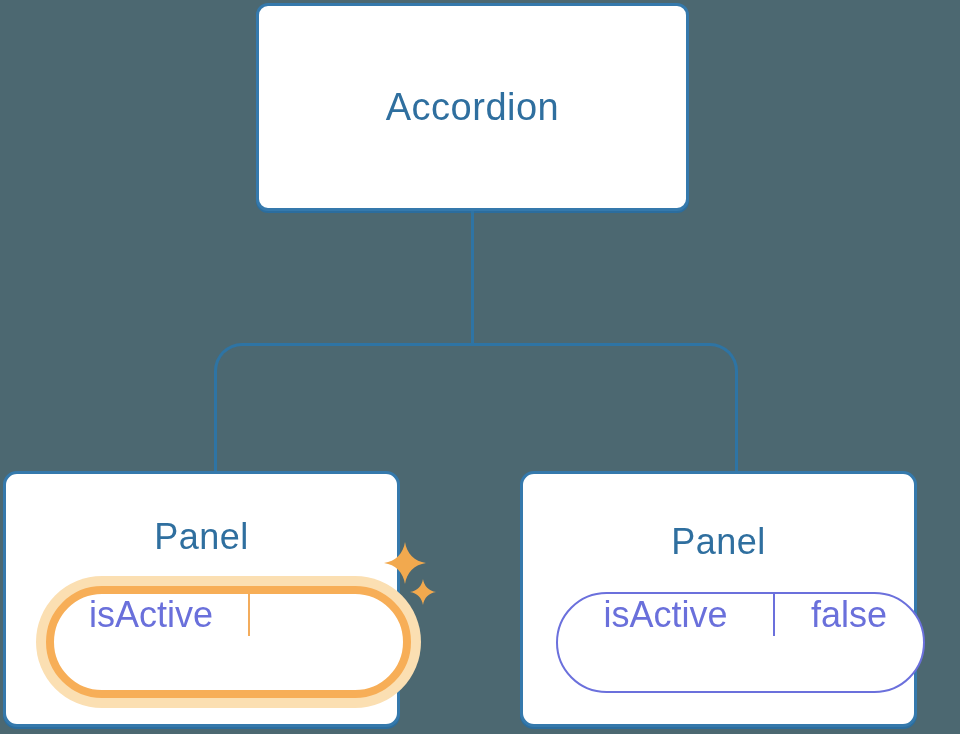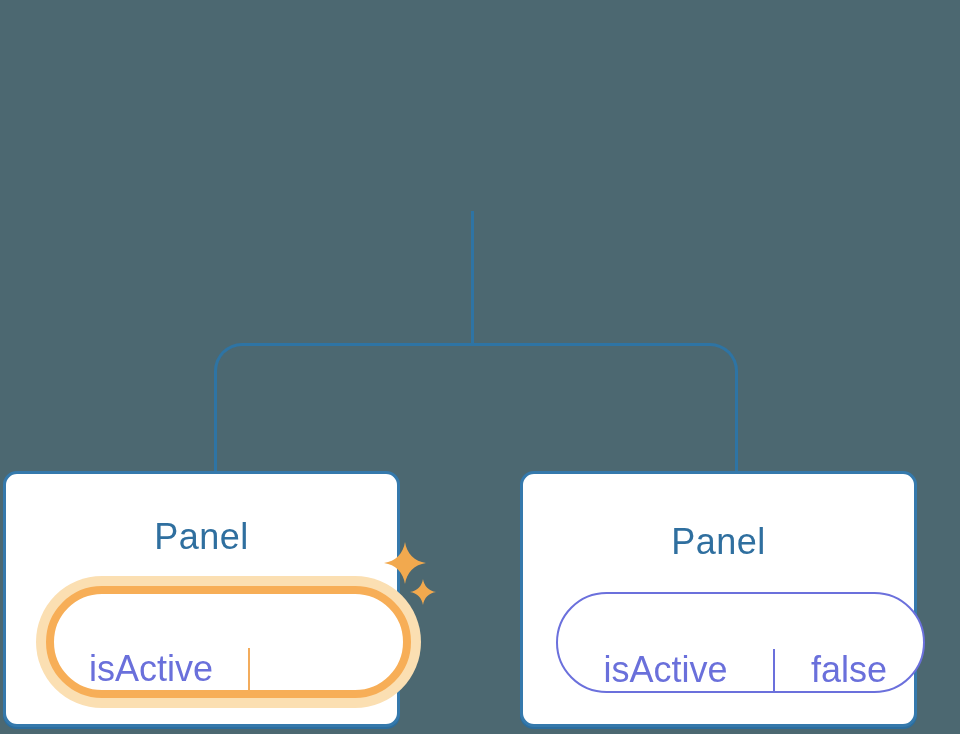--- a/index.html
+++ b/index.html
@@ -69,21 +69,21 @@
     border: 3px solid #2E74A4;
     border-bottom: none;
     border-radius: 28px 28px 0 0;
   }
 
   
   .pill {
     position: absolute;
     background: #ffffff;
     display: flex;
-    align-items: flex-end;
+    align-items: flex-start;
     overflow: hidden;
   }
   .pill-cell {
     display: flex;
     align-items: center;
     justify-content: center;
     font-size: 36px;
     color: #6A70DB;
   }
 
@@ -122,20 +122,23 @@
     left: 383px; top: 540px;
     width: 56px; height: 66px;
     z-index: 3;
   }
 </style>
 </head>
 <body>
 
 <div class="canvas">
 
+  <div class="node accordion-node">
+    <span class="accordion-label">Accordion</span>
+  </div>
 
   <div class="connector-stem"></div>
   <div class="connector-bracket"></div>
 
   <div class="node panel-node panel-left">
     <div class="panel-title">Panel</div>
     <div class="pill pill-active">
       <div class="pill-cell pill-key">isActive</div>
     </div>
   </div>

